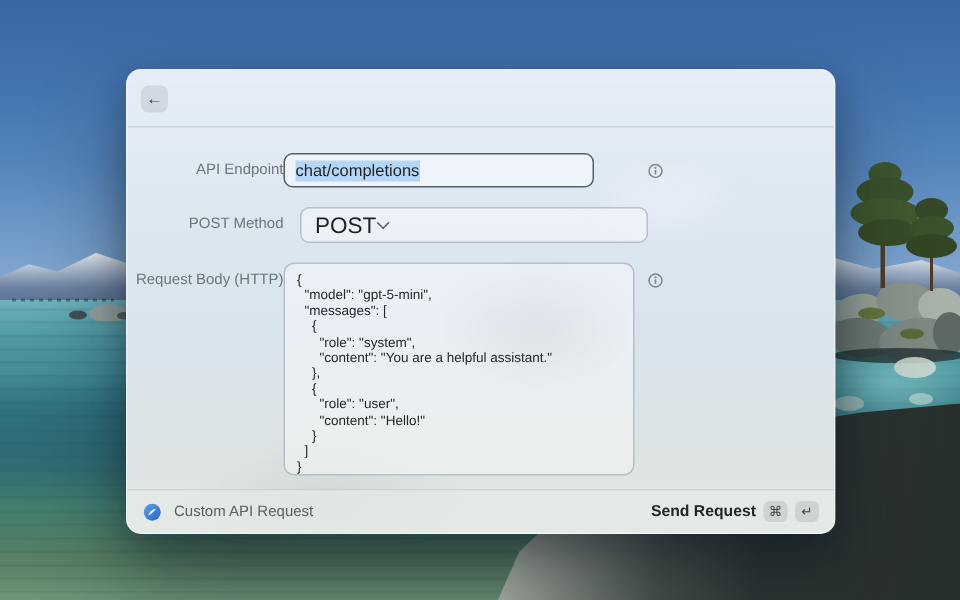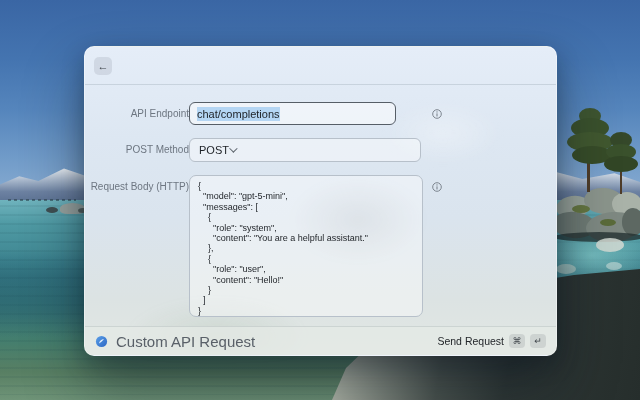--- a/index.html
+++ b/index.html
@@ -87,21 +87,21 @@
     width: 207px; height: 23px; border-radius: 6px;
     border: 1.5px solid #565e67; background: rgba(255,255,255,0.5);
     display: flex; align-items: center; padding: 0 7px;
     font-size: 11px; color: #1d2126;
   }
   .sel-highlight { background: #b5d6f4; padding: 1px 0; }
   .select-input {
     width: 232px; height: 24px; border-radius: 6px;
     border: 1px solid #b7c0ca; background: rgba(255,255,255,0.42);
     display: flex; align-items: center; padding: 0 9px;
-    font-size: 11px; color: #1d2126; cursor: pointer;
+    font-size: 15px; color: #1d2126; cursor: pointer; margin-left: 11px;
   }
   .chevron {
     width: 6px; height: 6px; border-right: 1.5px solid #5c636b; border-bottom: 1.5px solid #5c636b;
     transform: rotate(45deg) translateY(-2px);
   }
   .textarea-input {
     width: 234px; height: 142px; border-radius: 7px;
     border: 1px solid #b7c0ca; background: rgba(255,255,255,0.42);
     padding: 5px 8px; font-size: 9px; line-height: 10.4px;
     color: #24282d; white-space: pre; overflow: hidden;
@@ -110,24 +110,24 @@
   .info-icon { margin-left: 11px; margin-top: 7px; width: 10px; height: 10px; flex: none; }
 
   .dlg-footer {
     position: absolute; left: 0; right: 0; bottom: 0; height: 29px;
     border-top: 1px solid rgba(70,85,100,0.14);
     border-radius: 0 0 10px 10px;
     background: rgba(228,233,229,0.75);
     display: flex; align-items: center; padding: 0 10px;
   }
   .ext-icon { width: 13px; height: 13px; margin-right: 8px; flex: none; }
-  .footer-source { font-size: 15px; color: #596068; }
+  .footer-source { font-size: 10px; color: #596068; }
   .footer-spacer { flex: 1; }
   .send-btn { display: flex; align-items: center; gap: 5px; cursor: pointer; }
-  .send-label { font-size: 10.5px; font-weight: normal; color: #23262a; }
+  .send-label { font-size: 10.5px; font-weight: bold; color: #23262a; }
   .keycap {
     min-width: 16px; height: 14px; border-radius: 4px; padding: 0 3px;
     background: rgba(60,70,75,0.13);
     display: flex; align-items: center; justify-content: center;
     font-size: 9px; color: #42484d;
   }
 </style>
 </head>
 <body>
 

